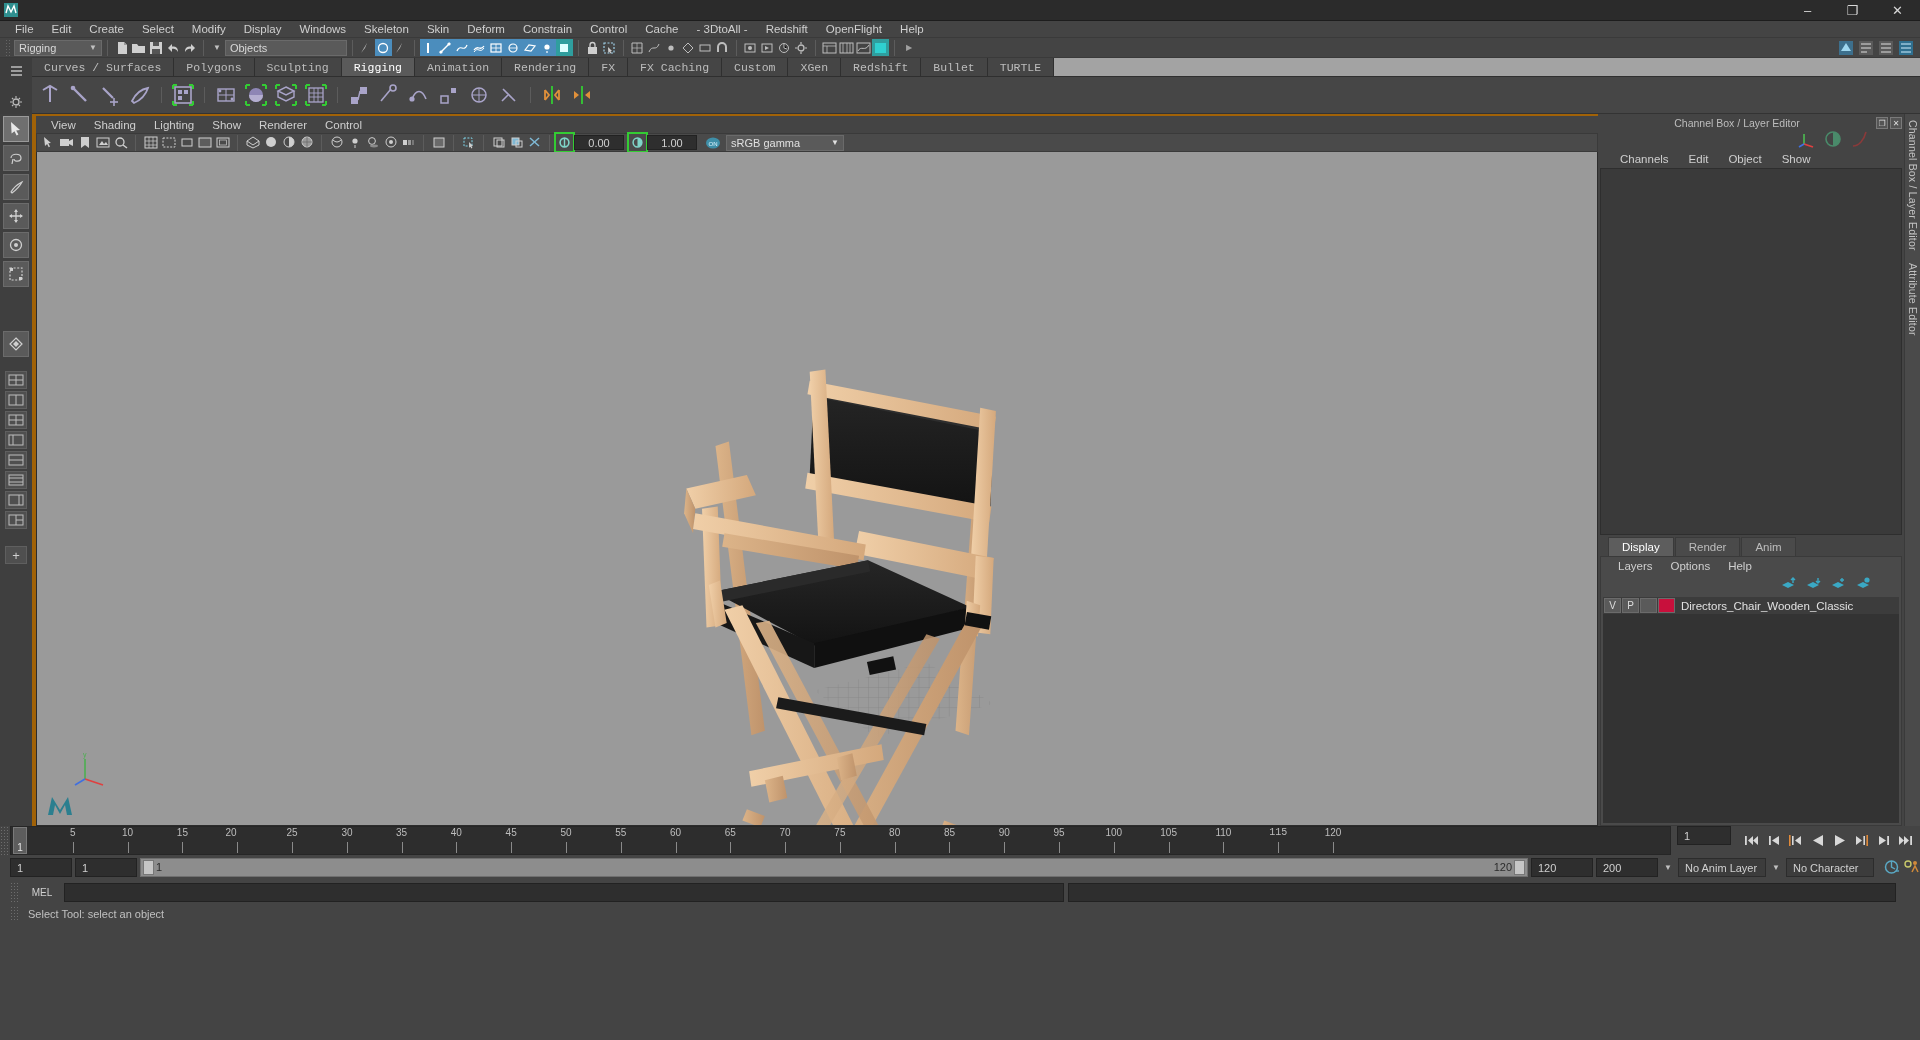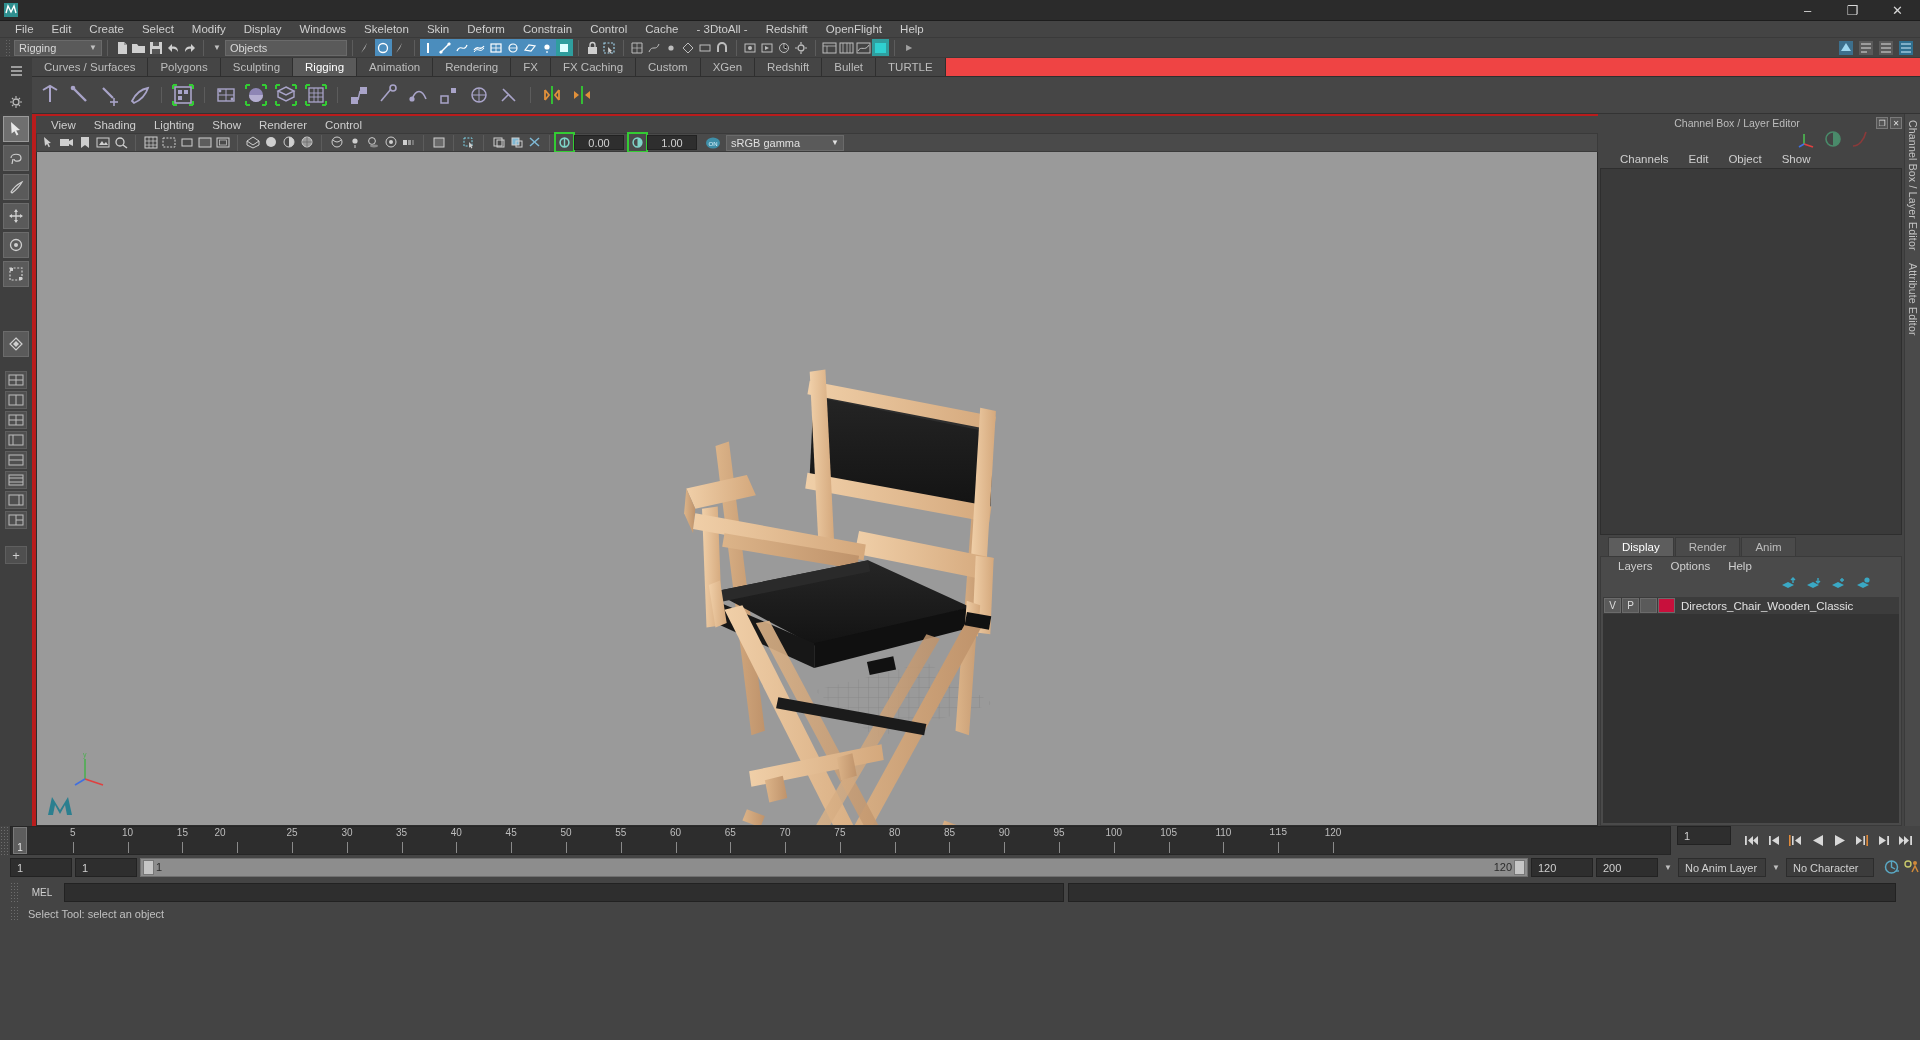--- a/index.html
+++ b/index.html
@@ -40,40 +40,40 @@
          color:#d0d0d0; }
   .ibtn svg{display:block;}
   .ibtn.on{ background:#4b8dbd; }
   .ibtn.teal{ background:#2f9e9e;}
 
   
   .shelfbar{ background:#444; display:flex; }
   .shelf-left{ width:32px; background:#3d3d3d; display:flex;flex-direction:column;align-items:center;
                padding-top:4px;}
   .shelf-main{ flex:1; }
-  .shelftabs{ height:19px; display:flex; background:#ef4444; border-bottom:1px solid #2f2f2f;}
+  .shelftabs{ height:19px; display:flex; background:#a3a3a3; border-bottom:1px solid #2f2f2f;font-family:Liberation Mono, monospace;}
   .stab{ padding:0 12px; line-height:19px; font-size:11.5px; color:#bdbdbd;
          border-right:1px solid #2f2f2f; background:#454545;}
   .stab.active{ background:#5a5a5a; color:#fff;}
   .shelfrow{ height:37px; background:#464646; display:flex; align-items:center; padding-left:4px; gap:2px;
              border-bottom:1px solid #333;}
   .shelficon{ width:28px;height:28px; display:flex;align-items:center;justify-content:center;
               position:relative;}
 
   
   .body{ display:flex; height:712px; background:#444; }
   .toolbox{ width:32px; background:#3f3f3f; display:flex;flex-direction:column;align-items:center;
             padding-top:2px; gap:1px;}
   .tbx{ width:26px;height:26px; background:#5a5a5a; border:1px solid #6b6b6b; display:flex;
         align-items:center;justify-content:center; margin-bottom:2px;}
   .tbx.sel{ background:#6f6f6f; border-color:#9a9a9a;}
   .tbx-sm{ width:22px;height:18px; background:#4f4f4f;border:1px solid #5f5f5f;margin-bottom:1px;
            display:flex;align-items:center;justify-content:center;}
 
-  .viewport-wrap{ flex:1; display:flex; flex-direction:column; background:#b91c1c; padding:2px 0 0 4px;}
+  .viewport-wrap{ flex:1; display:flex; flex-direction:column; background:#a16207; padding:2px 0 0 4px;}
   .vp-menu{ height:17px; display:flex; align-items:center; background:#444; padding-left:6px; }
   .vp-menu .mi{ padding:0 9px; font-size:11.5px; color:#cfcfcf;}
   .vp-tools{ height:19px; background:#4a4a4a; display:flex;align-items:center; gap:1px;
              padding:0 3px; border:1px solid #3a3a3a;}
   .numfield{ height:15px; width:50px; background:#2e2e2e; border:1px solid #222;
              color:#d0d0d0; font-size:11px; text-align:center; line-height:15px;}
   .gammabox{ height:16px; width:118px; background:#5a5a5a;border:1px solid #6a6a6a;display:flex;
              align-items:center;padding:0 4px;font-size:11px;color:#e0e0e0;}
   .vp-canvas{ flex:1; background:#9a9a9a; position:relative; overflow:hidden;
               border:1px solid #2c2c2c; border-top:none;}
@@ -1037,21 +1037,21 @@
   <div class="timerow">
     <span class="tl-grip"></span>
     <div class="timeslider" id="timeslider">
       <div class="cur-frame" style="left:2px">1</div>
     <div class="tick-num" style="left: 61.8319px;">5</div>
         <div class="tick-mark" style="left: 61.8319px;"></div>
         <div class="tick-num" style="left: 116.622px;">10</div>
         <div class="tick-mark" style="left: 116.622px;"></div>
         <div class="tick-num" style="left: 171.412px;">15</div>
         <div class="tick-mark" style="left: 171.412px;"></div>
-        <div class="tick-num" style="left: 209px; text-align: center;">20</div>
+        <div class="tick-num" style="left: 220px; text-align: center;">20</div>
         <div class="tick-mark" style="left: 226.202px;"></div>
         <div class="tick-num" style="left: 280.992px;">25</div>
         <div class="tick-mark" style="left: 280.992px;"></div>
         <div class="tick-num" style="left: 336px; text-align: right;">30</div>
         <div class="tick-mark" style="left: 335.782px;"></div>
         <div class="tick-num" style="left: 390.571px;">35</div>
         <div class="tick-mark" style="left: 390.571px;"></div>
         <div class="tick-num" style="left: 445.361px;">40</div>
         <div class="tick-mark" style="left: 445.361px;"></div>
         <div class="tick-num" style="left: 500.151px;">45</div>

